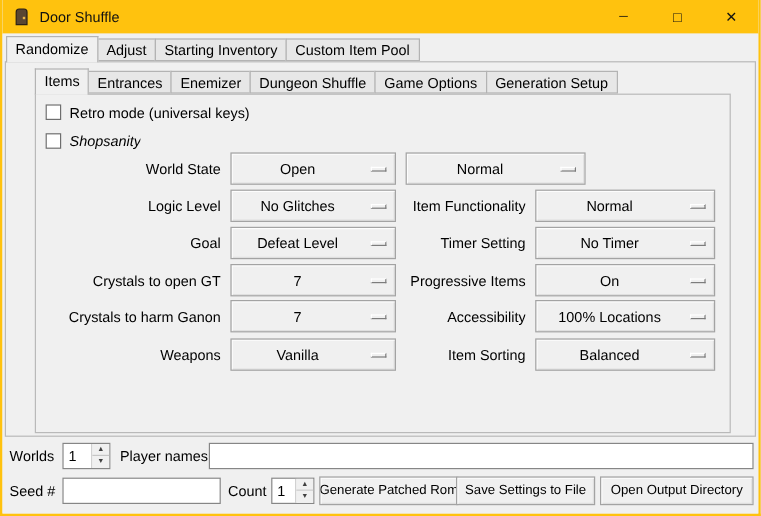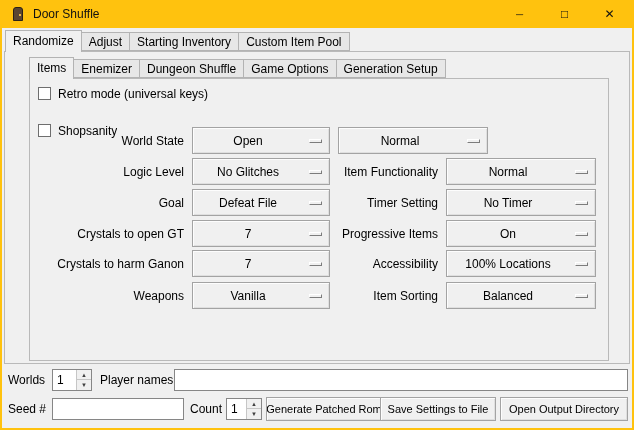--- a/index.html
+++ b/index.html
@@ -111,33 +111,34 @@
       <div class="tab selected">Randomize</div>
       <div class="tab">Adjust</div>
       <div class="tab">Starting Inventory</div>
       <div class="tab">Custom Item Pool</div>
     </div>
 
     <div class="outer-pane">
 
       <div class="tabbar inner-tabbar">
         <div class="tab selected">Items</div>
+        <div class="tab">Entrances</div>
         <div class="tab">Enemizer</div>
         <div class="tab">Dungeon Shuffle</div>
         <div class="tab">Game Options</div>
         <div class="tab">Generation Setup</div>
       </div>
 
       <div class="inner-pane">
 
         <div class="checkrow" style="top:6px;">
           <div class="checkbox"></div>
           <span class="opt-label">Retro mode (universal keys)</span>
         </div>
-        <div class="checkrow" style="top:43px;">
+        <div class="checkrow" style="top:30px;font-style:italic;">
           <div class="checkbox"></div>
           <span class="opt-label">Shopsanity</span>
         </div>
 
         <div class="opt-row" style="top:48px;">
           <div class="opt-label lbl-l">World State</div>
           <div class="optmenu dd-l">
               <span class="val">Open</span>
               <span class="dd-indicator"></span>
             </div>
@@ -156,21 +157,21 @@
           <div class="opt-label lbl-r">Item Functionality</div>
           <div class="optmenu dd-r">
               <span class="val">Normal</span>
               <span class="dd-indicator"></span>
             </div>
         </div>
 
         <div class="opt-row" style="top:110px;">
           <div class="opt-label lbl-l">Goal</div>
           <div class="optmenu dd-l">
-              <span class="val">Defeat File</span>
+              <span class="val">Defeat Level</span>
               <span class="dd-indicator"></span>
             </div>
           <div class="opt-label lbl-r">Timer Setting</div>
           <div class="optmenu dd-r">
               <span class="val">No Timer</span>
               <span class="dd-indicator"></span>
             </div>
         </div>
 
         <div class="opt-row" style="top:141px;">

